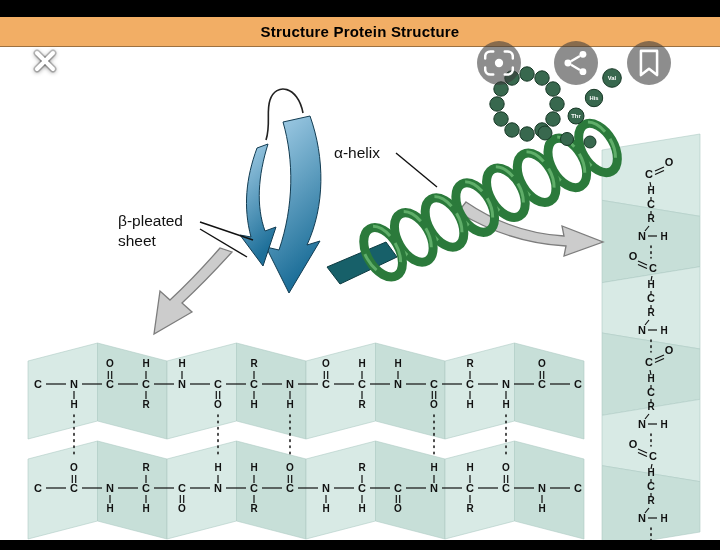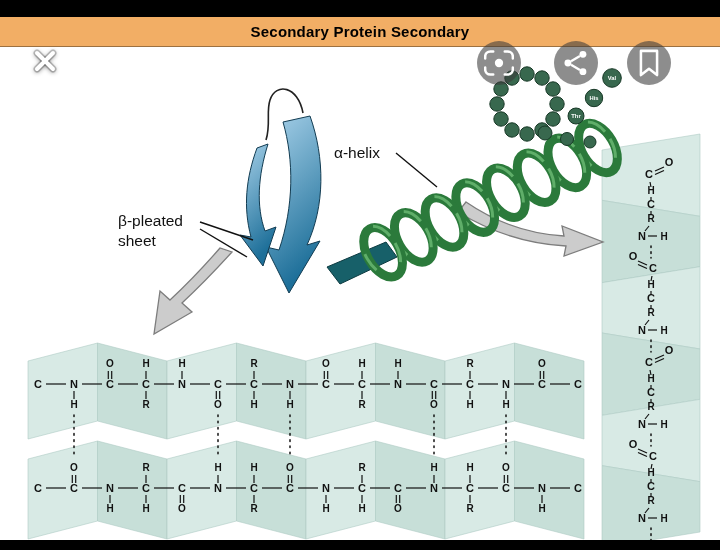--- a/index.html
+++ b/index.html
@@ -355,21 +355,21 @@
         <line x1="649" y1="508" x2="645" y2="513" stroke="#111111" stroke-width="1.2"></line>
         <text x="642" y="522" font-size="11" text-anchor="middle" font-weight="bold" fill="#111111">N</text>
         <text x="664" y="522" font-size="10" text-anchor="middle" font-weight="bold" fill="#111111">H</text>
         <line x1="648" y1="518" x2="657" y2="518" stroke="#111111" stroke-width="1.2"></line>
         <line x1="651" y1="528" x2="651" y2="540" stroke="#111111" stroke-width="1.5" stroke-dasharray="1.6 4.2" stroke-linecap="round"></line>
       </g>
   </svg>
 
   <div class="topbar"></div>
   <header class="app-header">
-    <h1>Secondary Protein Secondary</h1>
+    <h1>Structure Protein Structure</h1>
   </header>
   <div class="bottombar"></div>
 
   <button class="close-btn" aria-label="close">
     <svg width="38" height="38" viewBox="0 0 38 38">
       <line x1="11" y1="11" x2="27" y2="27" stroke="rgba(0,0,0,.22)" stroke-width="7" stroke-linecap="round"></line>
       <line x1="27" y1="11" x2="11" y2="27" stroke="rgba(0,0,0,.22)" stroke-width="7" stroke-linecap="round"></line>
       <line x1="11" y1="11" x2="27" y2="27" stroke="#ffffff" stroke-width="4" stroke-linecap="round"></line>
       <line x1="27" y1="11" x2="11" y2="27" stroke="#ffffff" stroke-width="4" stroke-linecap="round"></line>
     </svg>

